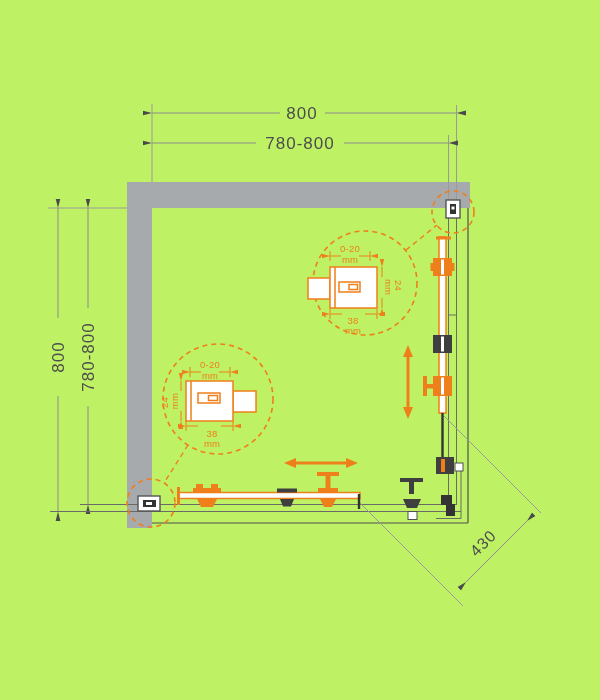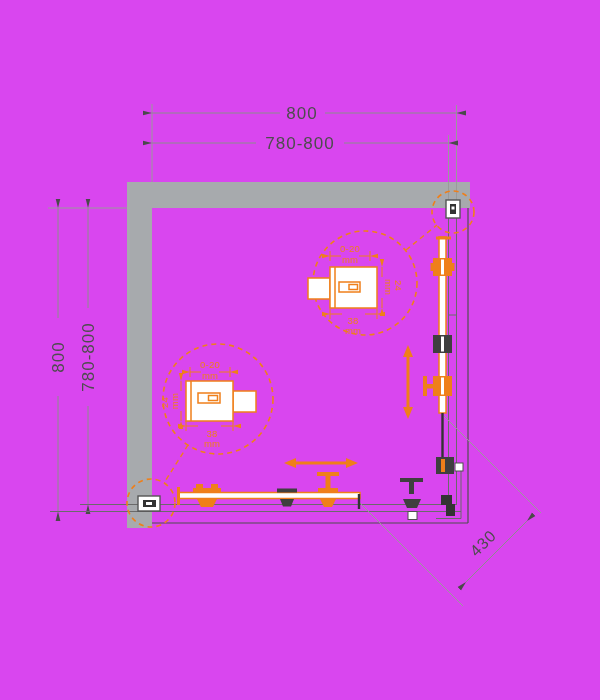--- a/index.html
+++ b/index.html
@@ -1,16 +1,16 @@
 <!DOCTYPE html>
 <html><head>
 <meta charset="utf-8">
 <style>
   html,body{margin:0;padding:0;background:#ffffff;}
-  .stage{width:600px;height:700px;position:relative;background:#d946ef;overflow:hidden;
+  .stage{width:600px;height:700px;position:relative;background:#bef264;overflow:hidden;
          font-family:"Liberation Sans", sans-serif;}
   svg{display:block;}
   text{font-family:"Liberation Sans", sans-serif;fill:#4d4d4d;}
   .dim-big{font-size:17px;letter-spacing:1px;fill:#4d4d4d;}
   .dim-diag{font-size:16px;letter-spacing:1px;fill:#4d4d4d;}
   .detail-txt{font-size:9.5px;fill:#ef7f1a;letter-spacing:.2px;}
   .dimline{stroke:#8c8c8c;stroke-width:1;fill:none;}
   .extline{stroke:#9a9a9a;stroke-width:1;fill:none;}
   .frame{stroke:#4f4f4f;stroke-width:1.2;fill:none;}
   .frame-thin{stroke:#6a6a6a;stroke-width:1;fill:none;}

